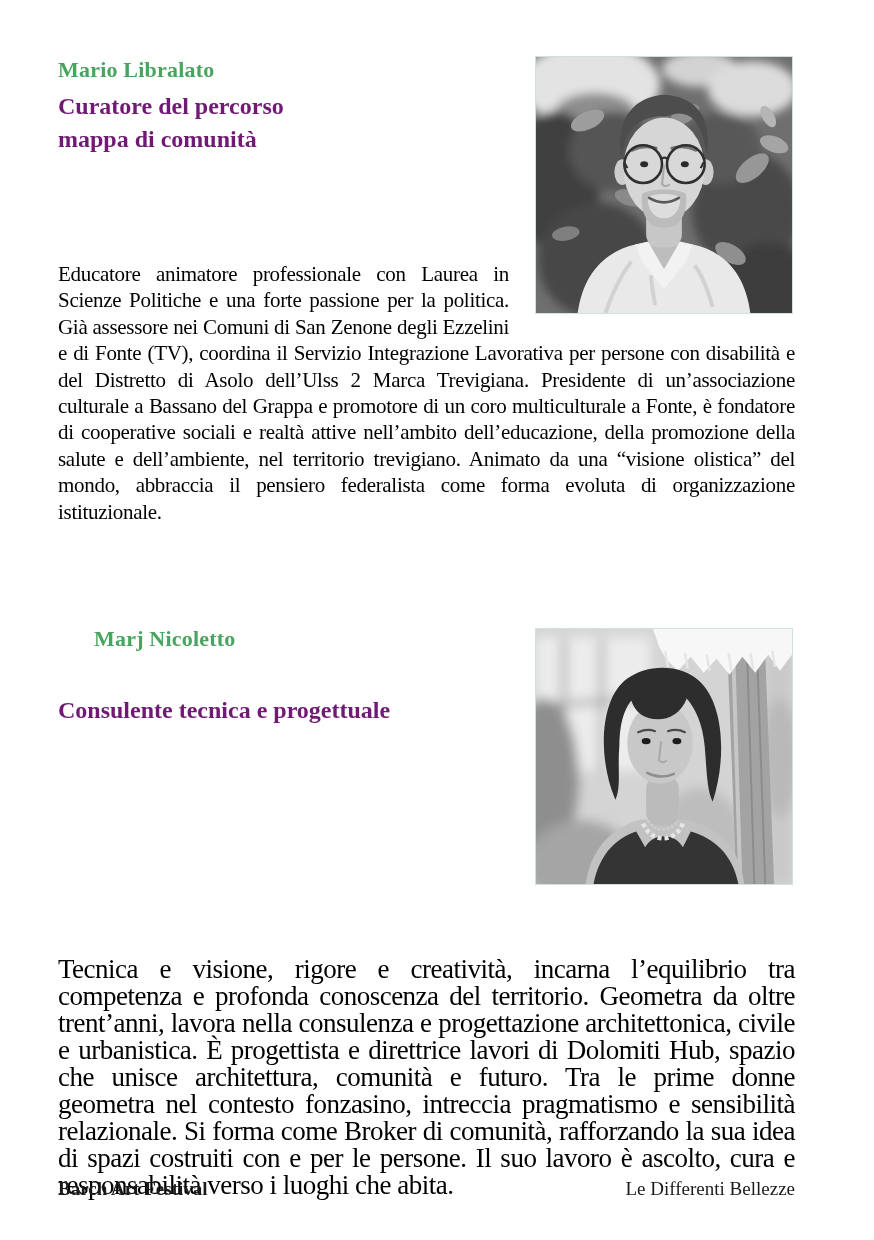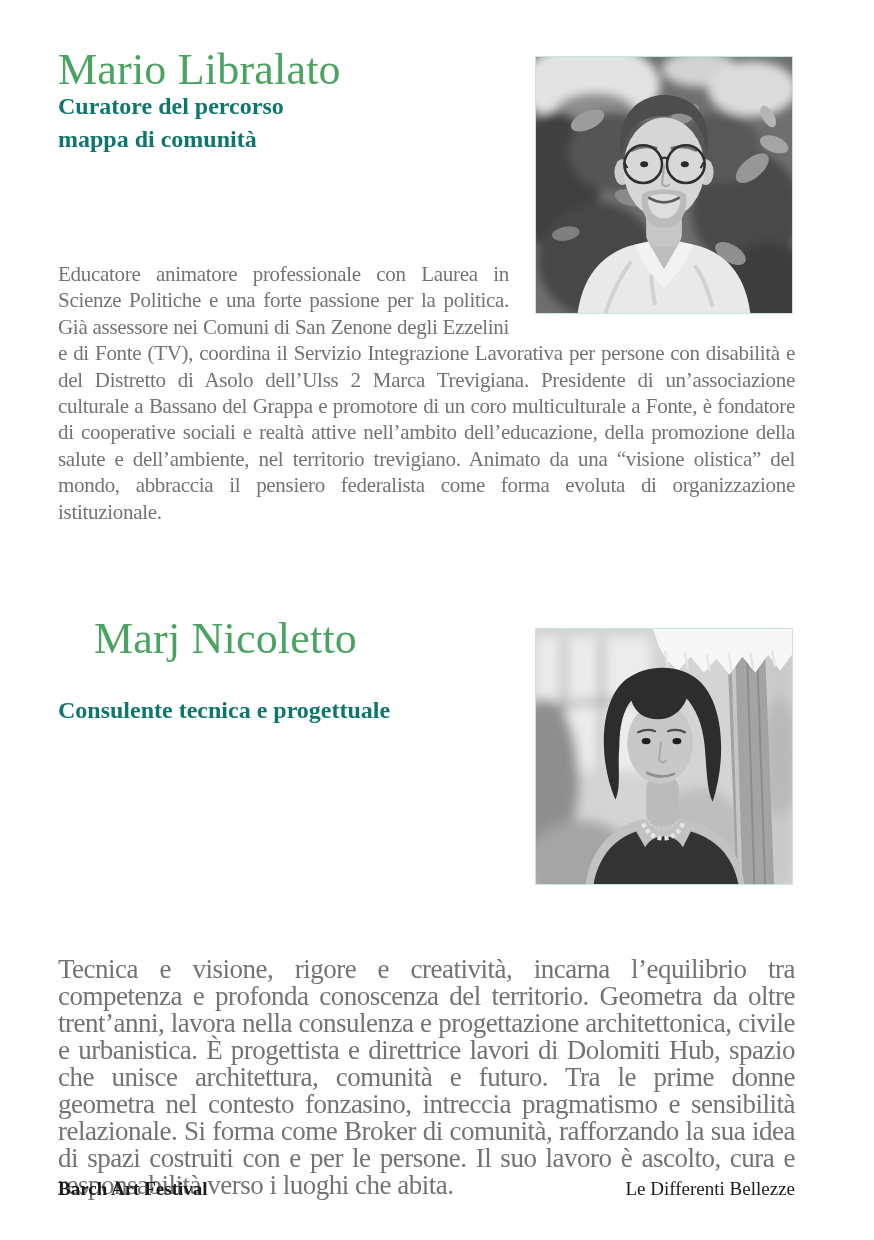--- a/index.html
+++ b/index.html
@@ -3,27 +3,27 @@
 <meta charset="utf-8">
 <style>
   * { margin:0; padding:0; box-sizing:border-box; }
   html,body { background:#ffffff; }
   .page {
     position:relative; width:874px; height:1240px; background:#ffffff;
     font-family:"Liberation Serif", serif; color:#1b1b1b; overflow:hidden;
   }
   .abs { position:absolute; }
   .name-heading {
-    font-size:44px; font-weight:normal; color:#48a45f;
+    font-size:22px; font-weight:bold; color:#48a45f;
     line-height:37px; letter-spacing:0.2px;
   }
-  .role-line { font-size:24px; font-weight:bold; line-height:33px; color:#0f766e; }
+  .role-line { font-size:24px; font-weight:bold; line-height:33px; color:#701a75; }
   .bio {
     font-size:21px; line-height:26.4px; text-align:justify;
-    letter-spacing:-0.3px; color:#737373;
+    letter-spacing:-0.3px; color:#000000;
     -webkit-hyphens:auto; hyphens:auto;
   }
   .bio--condensed { font-size:27px; line-height:27px; letter-spacing:-0.5px; }
   .photo-spacer { float:right; width:286px; height:54px; }
   .photo {
     position:absolute; left:535px; width:258px;
     border:1px solid #cfe4d6; background:#bdbdbd;
   }
   .photo svg { display:block; width:100%; height:100%; }
   .footer {

